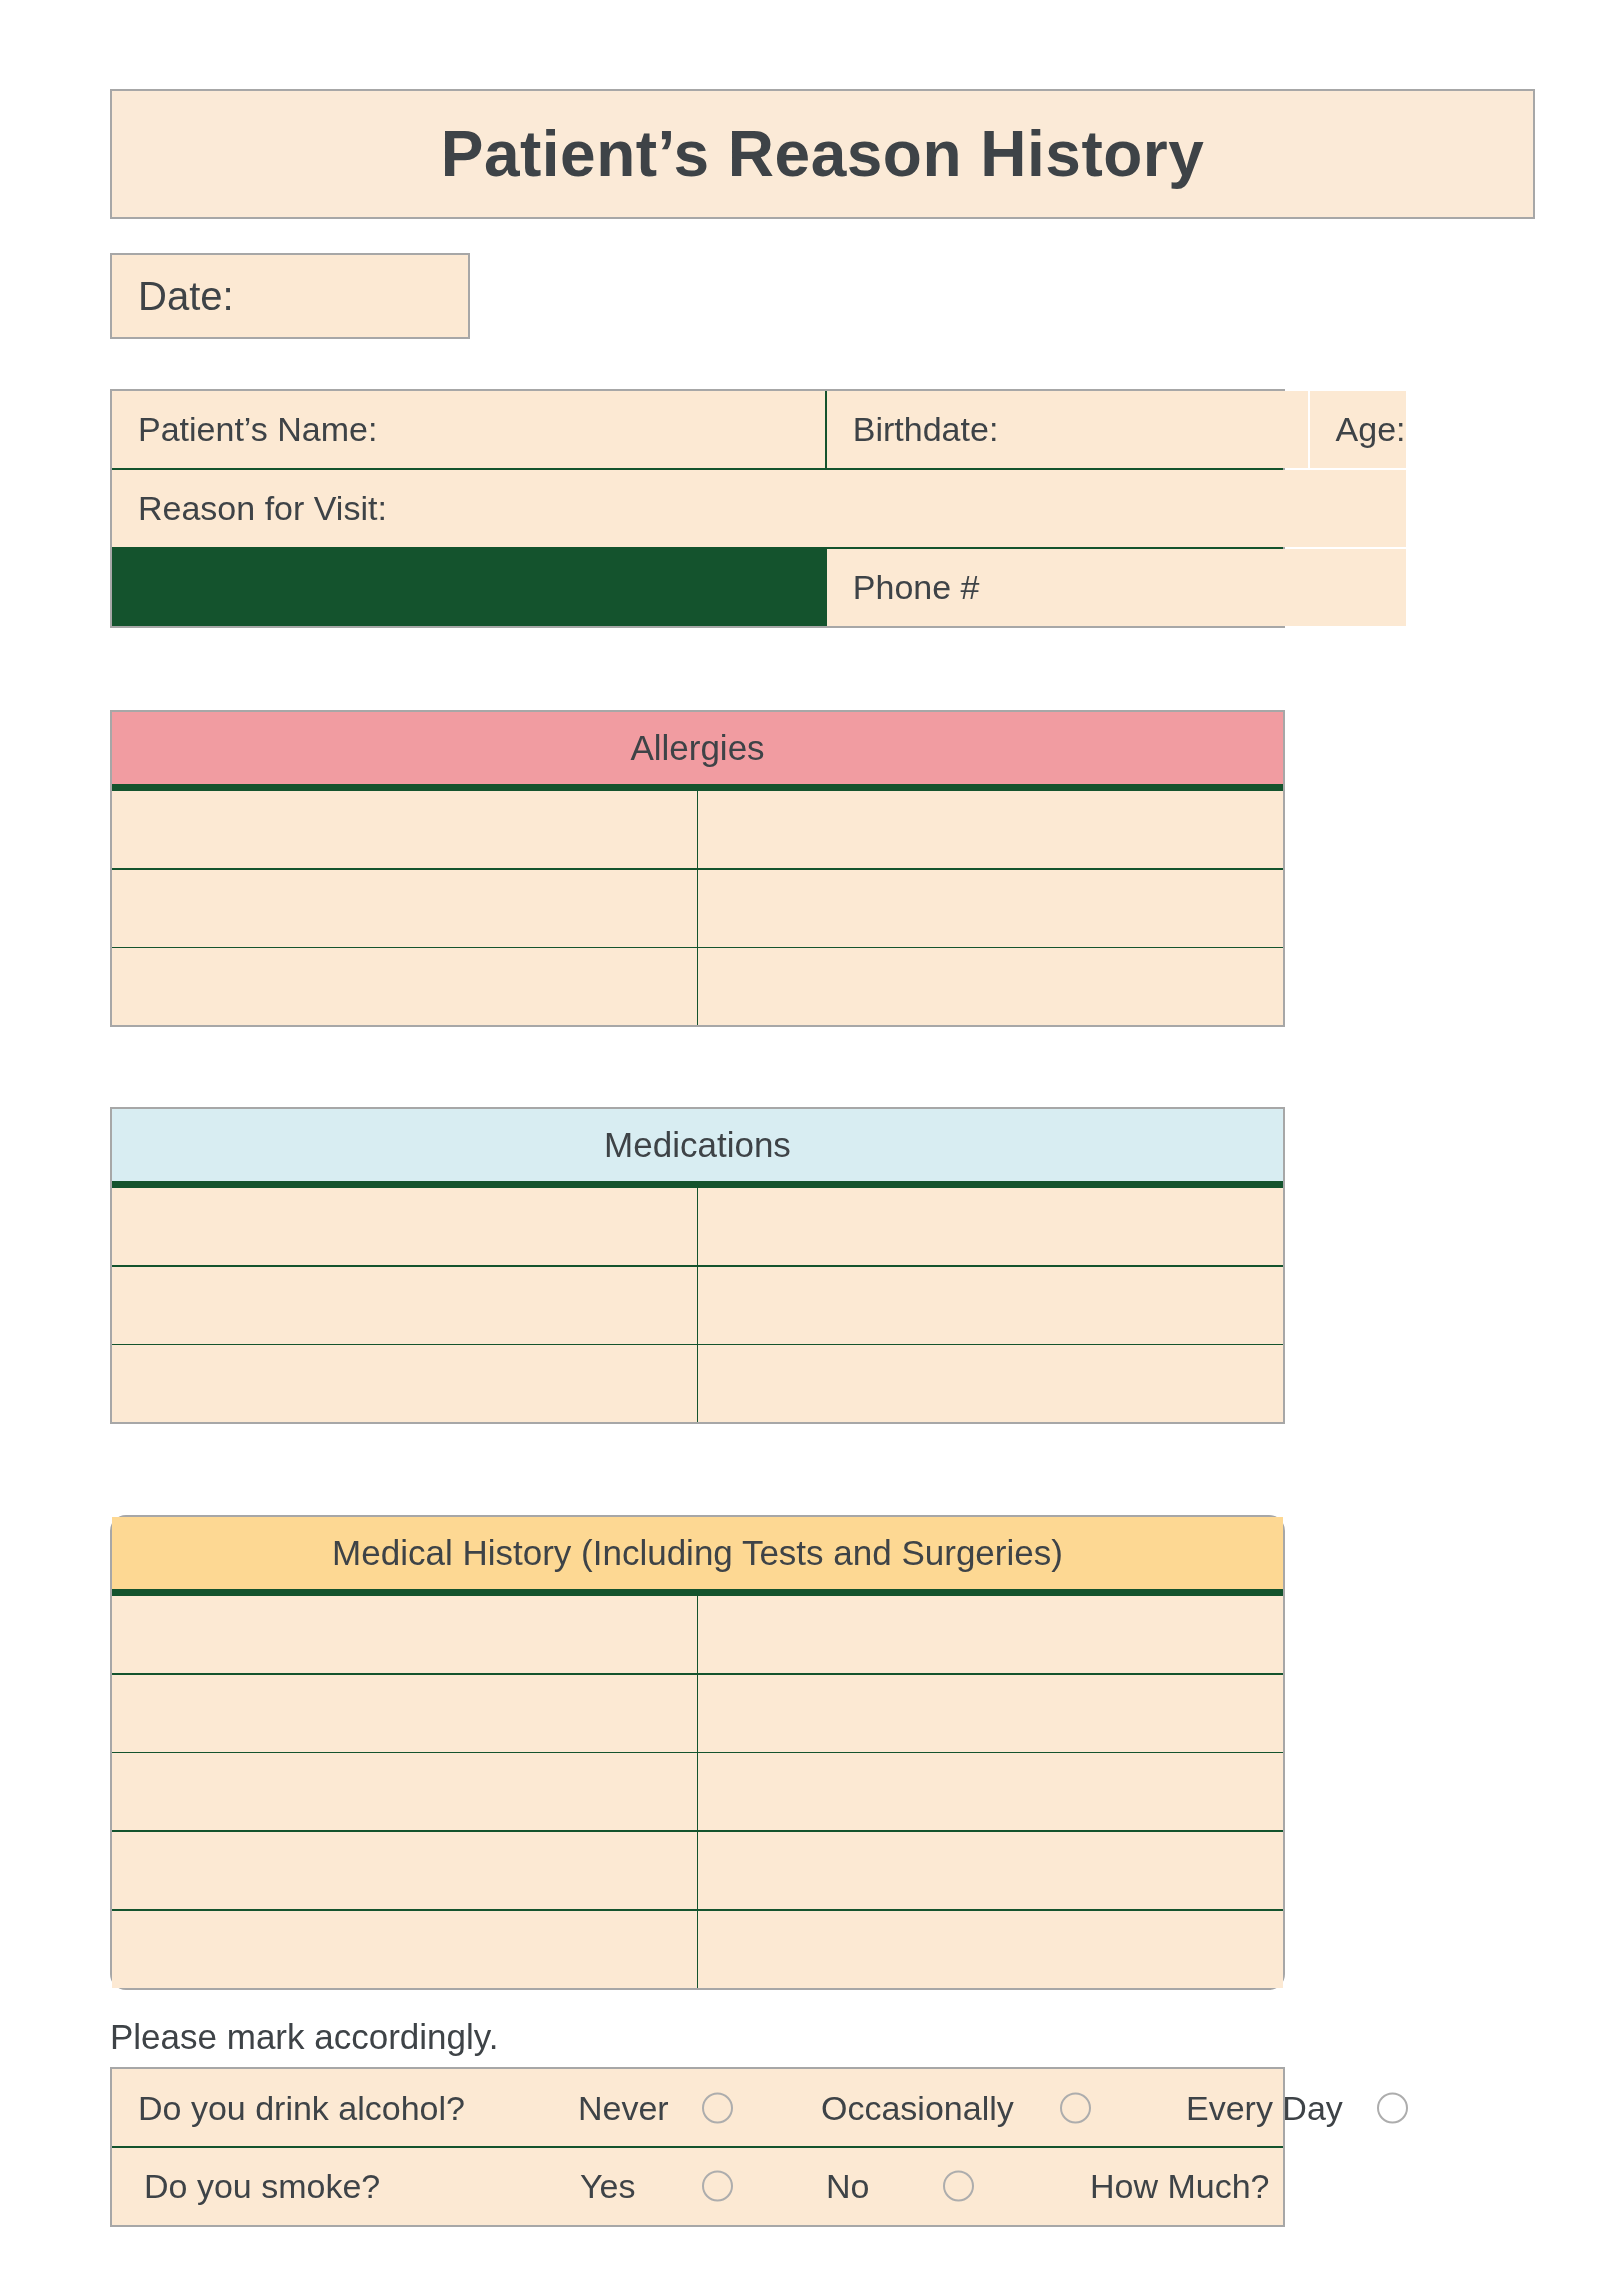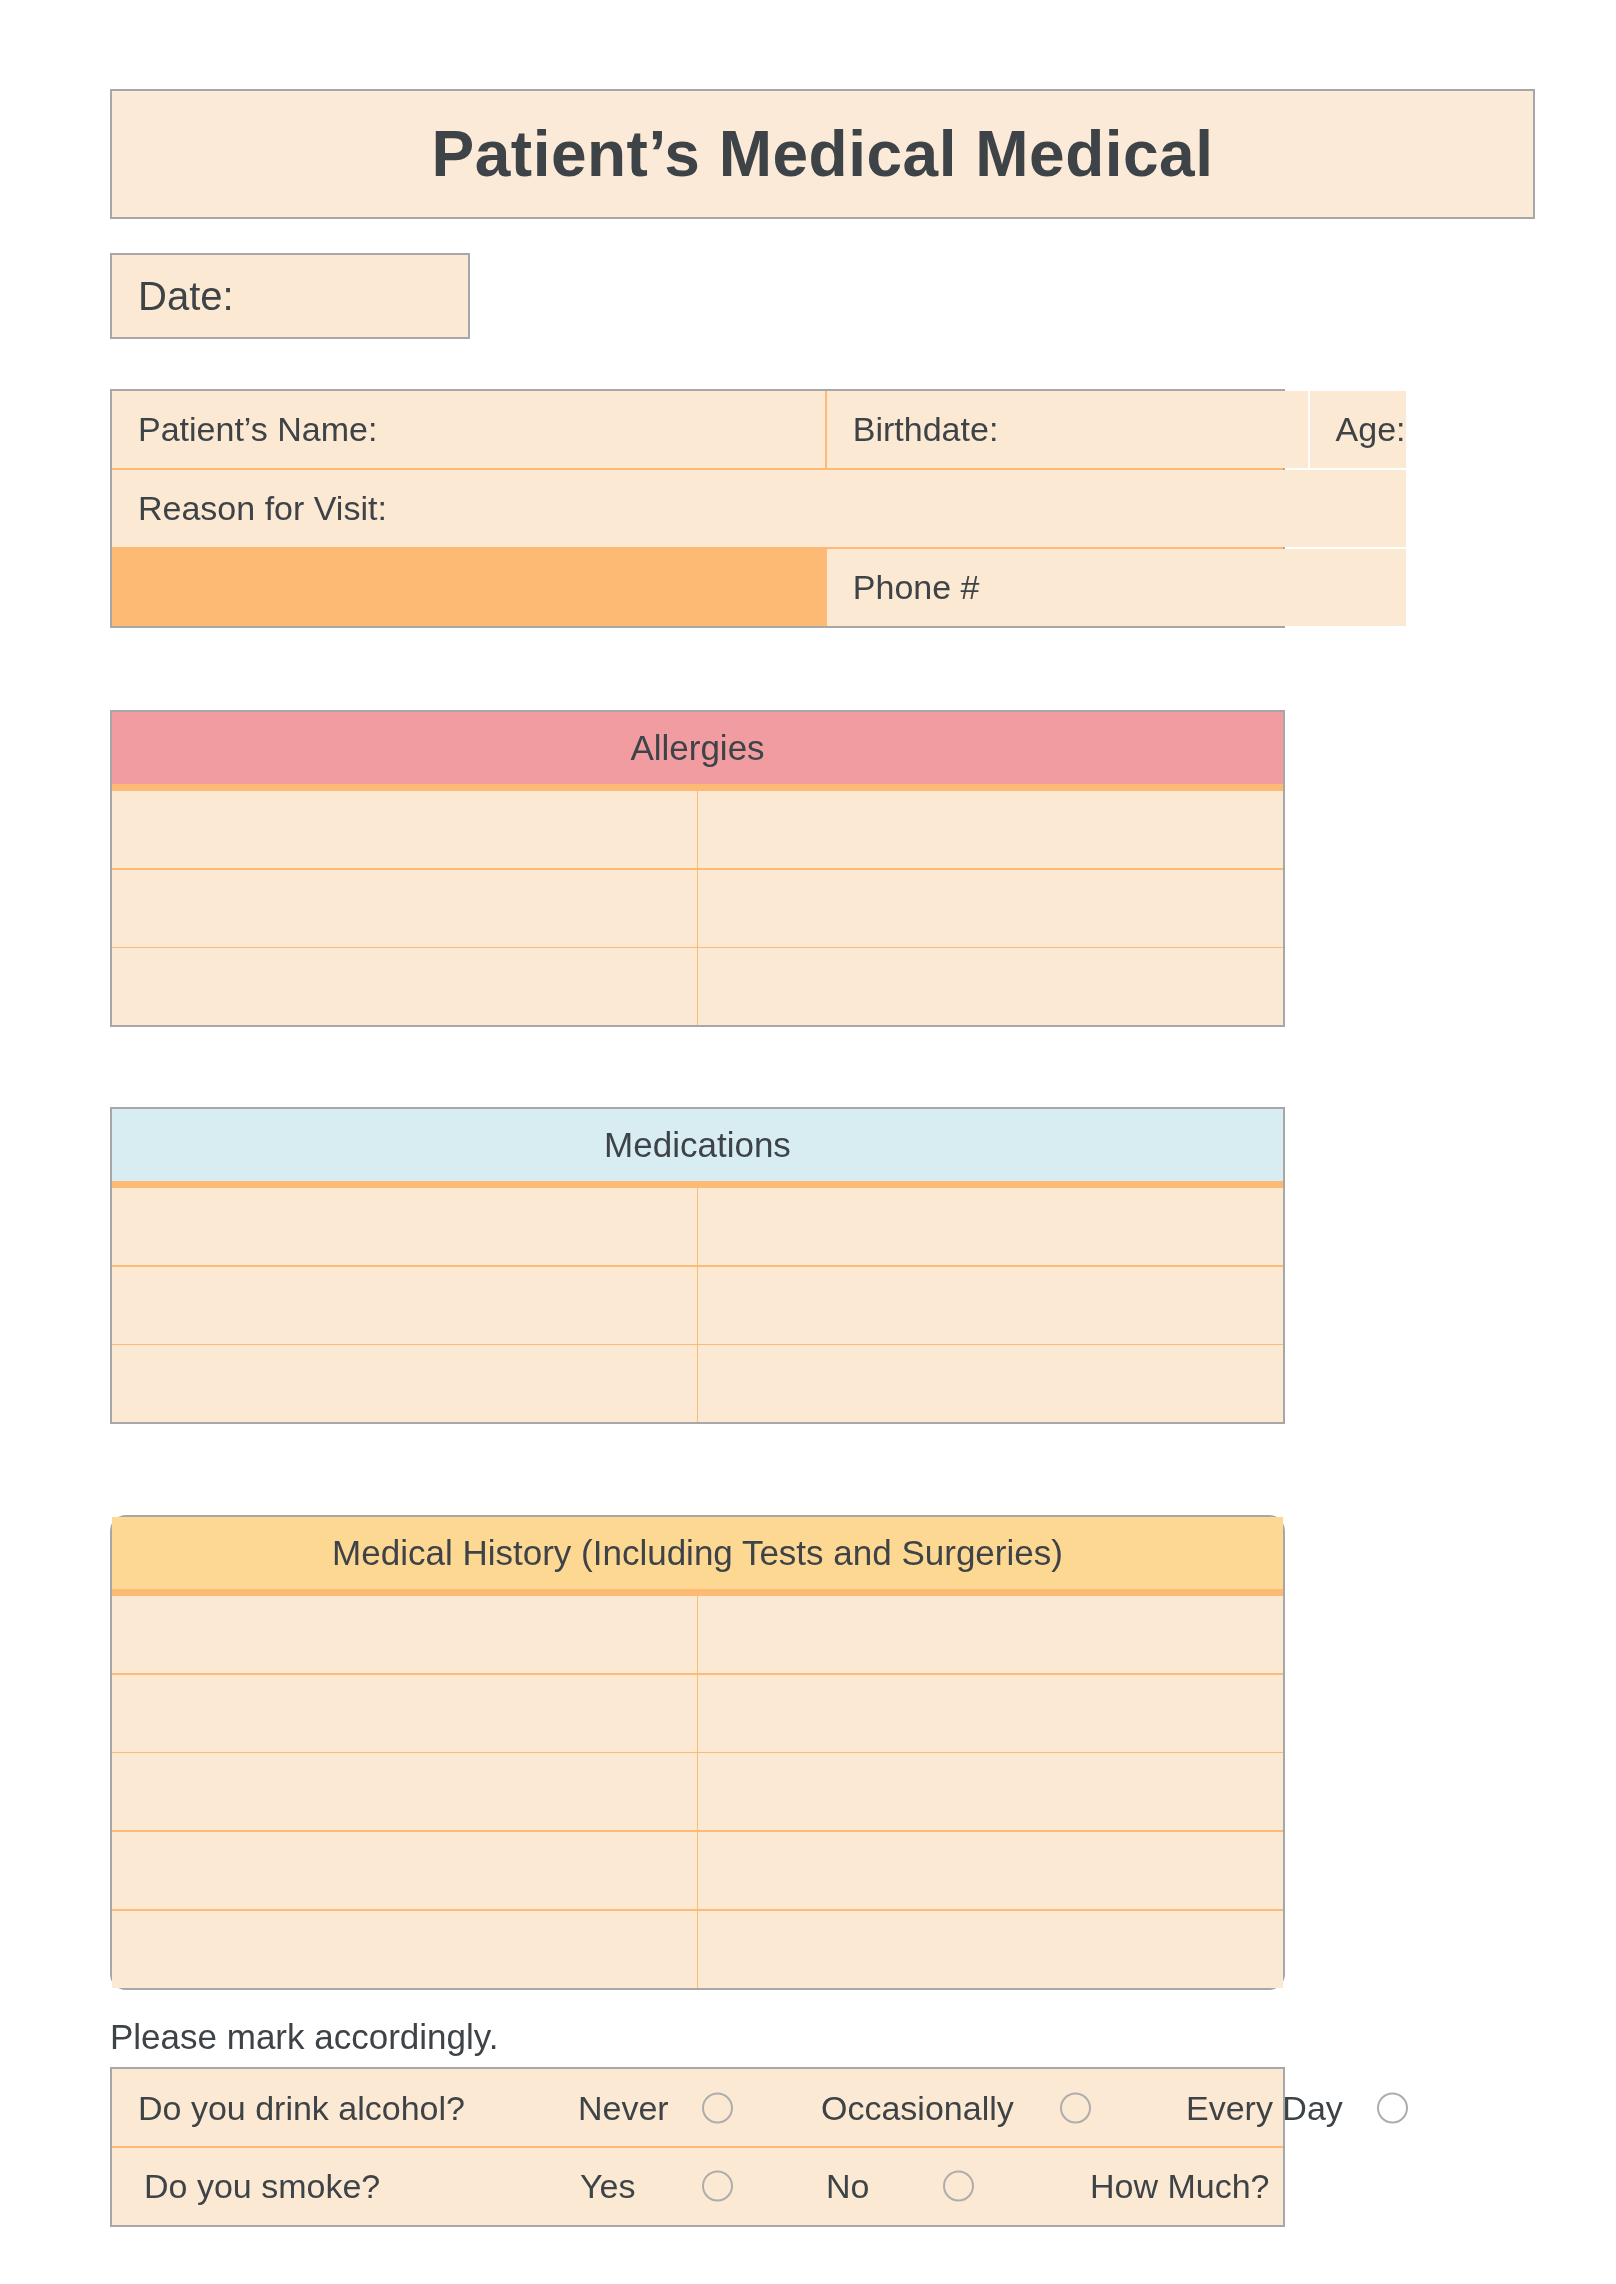--- a/index.html
+++ b/index.html
@@ -28,21 +28,21 @@
     position:absolute; left:110px; top:253px; width:360px; height:86px;
     background:#FCE9D3; border:2.8px solid #A7A7A7;
     display:flex; align-items:center; padding-left:26px;
     font-size:40px;
   }
 
   
   .grid {
     position:absolute; left:110px; width:1175px;
     display:grid; gap:1.8px;
-    background:#fdba74;           
+    background:#14532d;           
     border:2.8px solid #A7A7A7;     
   }
   .cell {
     background:#FCE9D3;
     display:flex; align-items:center;
     padding-left:26px;
     font-size:34px;
   }
   .cell.empty { padding-left:0; }
 
@@ -80,21 +80,21 @@
     width:31px; height:31px; border:2.8px solid #ADADAD; border-radius:50%;
     background:transparent;
   }
 </style>
 </head>
 <body>
 
 <div class="page">
 
   <div class="title-box">
-    <h1>Patient’s Medical Medical</h1>
+    <h1>Patient’s Reason History</h1>
   </div>
 
   <div class="date-box">
     <span>Date:</span>
   </div>
 
   <div class="grid info-grid">
     <div class="cell">
       <span>Patient’s Name:</span>
     </div>

